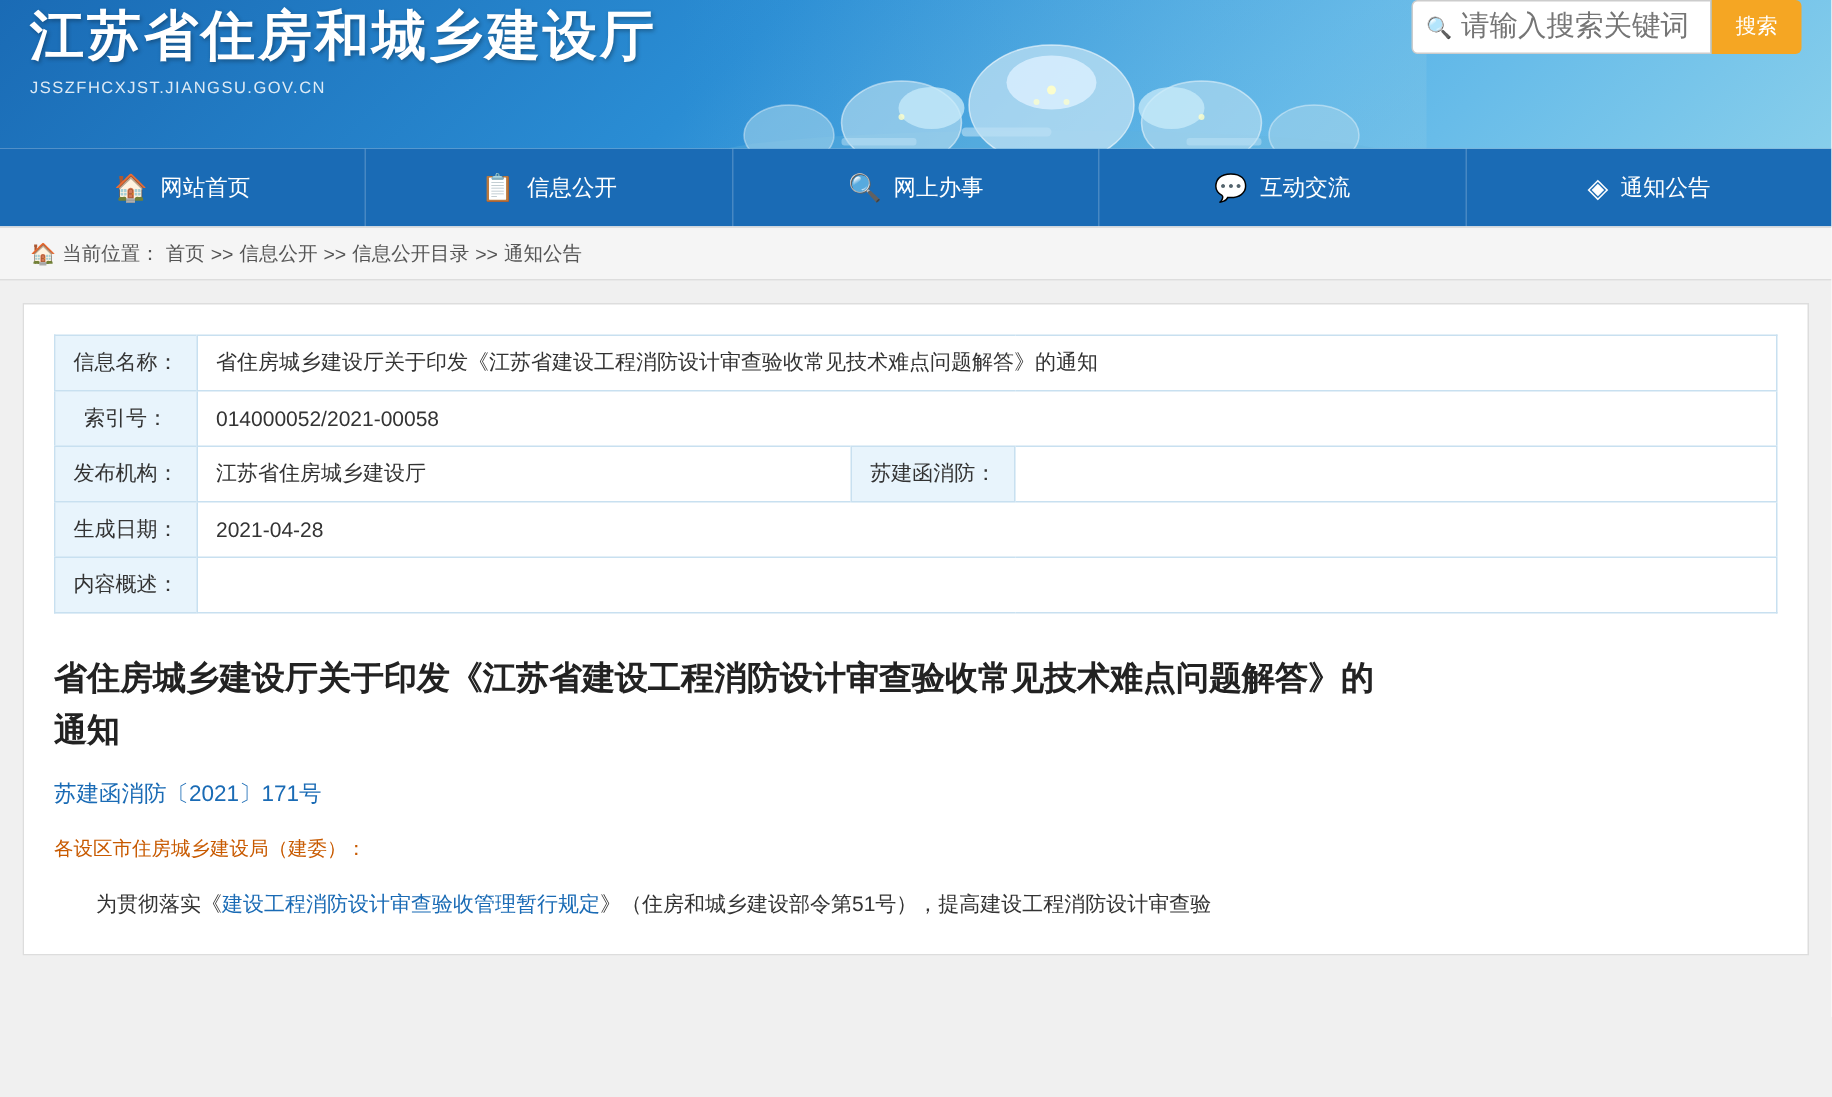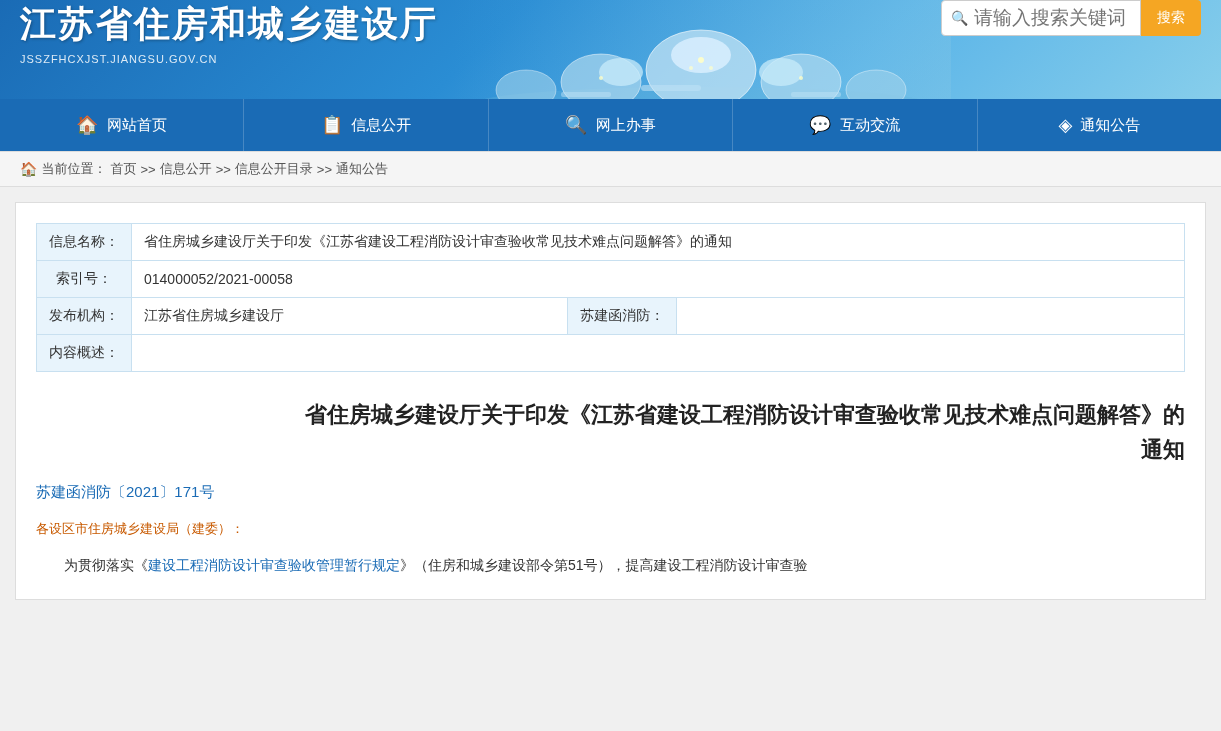--- a/index.html
+++ b/index.html
@@ -156,21 +156,21 @@
       text-align: center;
       white-space: nowrap;
     }
     .info-table .value-cell {
       color: #333;
       background: white;
     }
 
     
     .article-title {
-      text-align: right;
+      text-align: left;
       font-size: 22px;
       font-weight: bold;
       color: #222;
       line-height: 1.6;
       margin-bottom: 16px;
     }
     .article-subtitle {
       color: #1a6bb5;
       font-size: 15px;
       margin-bottom: 18px;
@@ -286,20 +286,24 @@
         <td class="label-cell">索引号：</td>
         <td class="value-cell" colspan="3">014000052/2021-00058</td>
       </tr>
       <tr>
         <td class="label-cell">发布机构：</td>
         <td class="value-cell" style="width:38%">江苏省住房城乡建设厅</td>
         <td class="label-cell">苏建函消防：</td>
         <td class="value-cell"></td>
       </tr>
       <tr>
+        <td class="label-cell">生成日期：</td>
+        <td class="value-cell" colspan="3">2021-04-28</td>
+      </tr>
+      <tr>
         <td class="label-cell">内容概述：</td>
         <td class="value-cell" colspan="3" style="height:32px;"></td>
       </tr>
     </tbody>
   </table>
 
   <div class="article-title">
     <div>省住房城乡建设厅关于印发《江苏省建设工程消防设计审查验收常见技术难点问题解答》的</div>
     <div>通知</div>
   </div>

